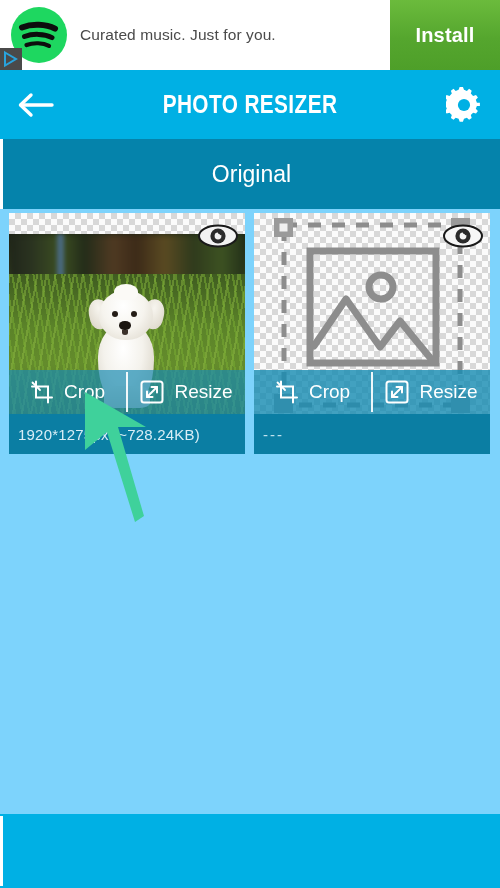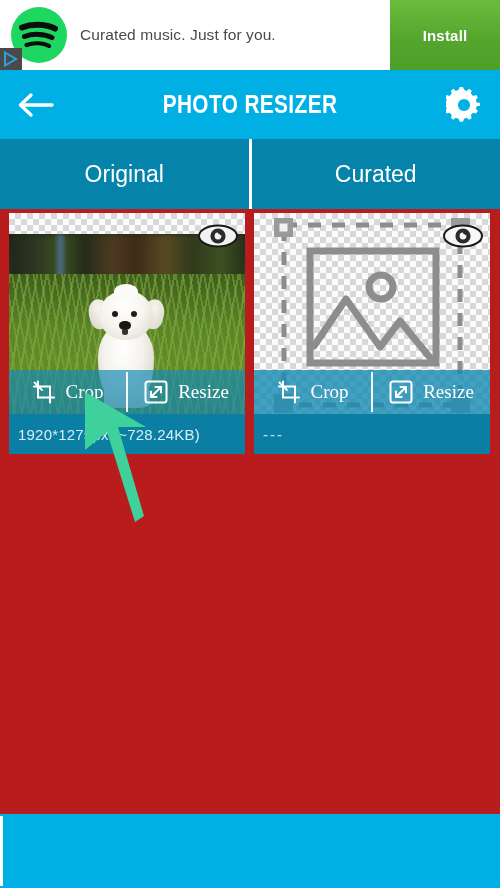--- a/index.html
+++ b/index.html
@@ -2,21 +2,21 @@
 <html><head>
 <meta charset="utf-8">
 <style>
   * { box-sizing: border-box; margin: 0; padding: 0; }
   html, body {
     width: 500px; height: 888px;
     font-family: "Liberation Sans", sans-serif;
     background: #ffffff;
     overflow: hidden;
   }
-  .screen { position: relative; width: 500px; height: 888px; background: #b91c1c; }
+  .screen { position: relative; width: 500px; height: 888px; background: #7dd3fc; }
 
   
   .ad-banner {
     position: absolute; left: 0; top: 0; width: 500px; height: 70px;
     background: #ffffff; display: flex; align-items: center;
   }
   .ad-logo-wrap {
     width: 78px; height: 70px; display: flex; align-items: center; justify-content: center;
     position: relative;
   }
@@ -31,21 +31,21 @@
     display: flex; align-items: center; justify-content: center;
   }
   .adchoices svg { display: block; }
   .ad-text {
     flex: 1; font-size: 15.5px; color: #4a4a4a;
     letter-spacing: 0.1px; padding-left: 2px;
   }
   .install-btn {
     width: 110px; height: 70px;
     background: linear-gradient(to bottom, #6bbb3c 0%, #55a62e 55%, #4e9f29 100%);
-    color: #ffffff; font-size: 15px; font-weight: bold;
+    color: #ffffff; font-size: 20px; font-weight: bold;
     display: flex; align-items: center; justify-content: center;
     letter-spacing: 0.2px;
   }
 
   
   .header {
     position: absolute; left: 0; top: 70px; width: 500px; height: 69px;
     background: #00b0e4; display: flex; align-items: center;
   }
   .back-btn {
@@ -150,21 +150,21 @@
     position: absolute; right: 6px; top: 8px; width: 42px; height: 30px;
   }
 
   .actionbar {
     position: absolute; left: 0; bottom: 40px; width: 100%; height: 44px;
     display: flex; background: rgba(25,140,178,0.70);
   }
   .card.right .actionbar { background: rgba(25,140,178,0.82); }
   .act {
     flex: 1; display: flex; align-items: center; justify-content: center; gap: 10px;
-    color: #ffffff; font-size: 19px; font-family: Liberation Serif, serif;
+    color: #ffffff; font-size: 19px;
   }
   .act-divider { width: 2px; background: rgba(255,255,255,0.92); margin: 2px 0; }
 
   .infobar {
     position: absolute; left: 0; bottom: 0; width: 100%; height: 40px;
     background: #0b7ea3; color: #d9eef6; font-size: 15px;
     display: flex; align-items: center; padding-left: 9px; letter-spacing: .2px;
   }
   .infobar.dashes { color: #bfe2ef; letter-spacing: 2px; }
 
@@ -223,23 +223,22 @@
         <path fill="#ffffff" d="M18 2.8l2.9 1.1 2.2-2.1 2.6 1.9-0.9 2.9 2.3 2.3 2.9-0.9 1.9 2.6-2.1 2.2 1.1 2.9
           h3v3.2h-3l-1.1 2.9 2.1 2.2-1.9 2.6-2.9-0.9-2.3 2.3 0.9 2.9-2.6 1.9-2.2-2.1-2.9 1.1-1.1 3h-3.2l-1.1-3
           -2.9-1.1-2.2 2.1-2.6-1.9 0.9-2.9-2.3-2.3-2.9 0.9-1.9-2.6 2.1-2.2-1.1-2.9h-3v-3.2h3l1.1-2.9-2.1-2.2
           1.9-2.6 2.9 0.9 2.3-2.3-0.9-2.9 2.6-1.9 2.2 2.1 2.9-1.1 1.1-3h3.2z"></path>
         <circle cx="18" cy="18" r="6.1" fill="#00b0e4"></circle>
       </svg>
     </div>
   </div>
 
   <div class="tabbar">
+    <div class="tab-divider"></div>
     <div class="tab">Original</div>
-    <div class="tab-divider"></div>
-    <div class="tab">Curated</div>
   </div>
 
   <div class="cards">
 
     <div class="card left">
       <div class="checker"></div>
 
       <div class="photo">
         <div class="blurtop"></div>
         <div class="post"></div>

